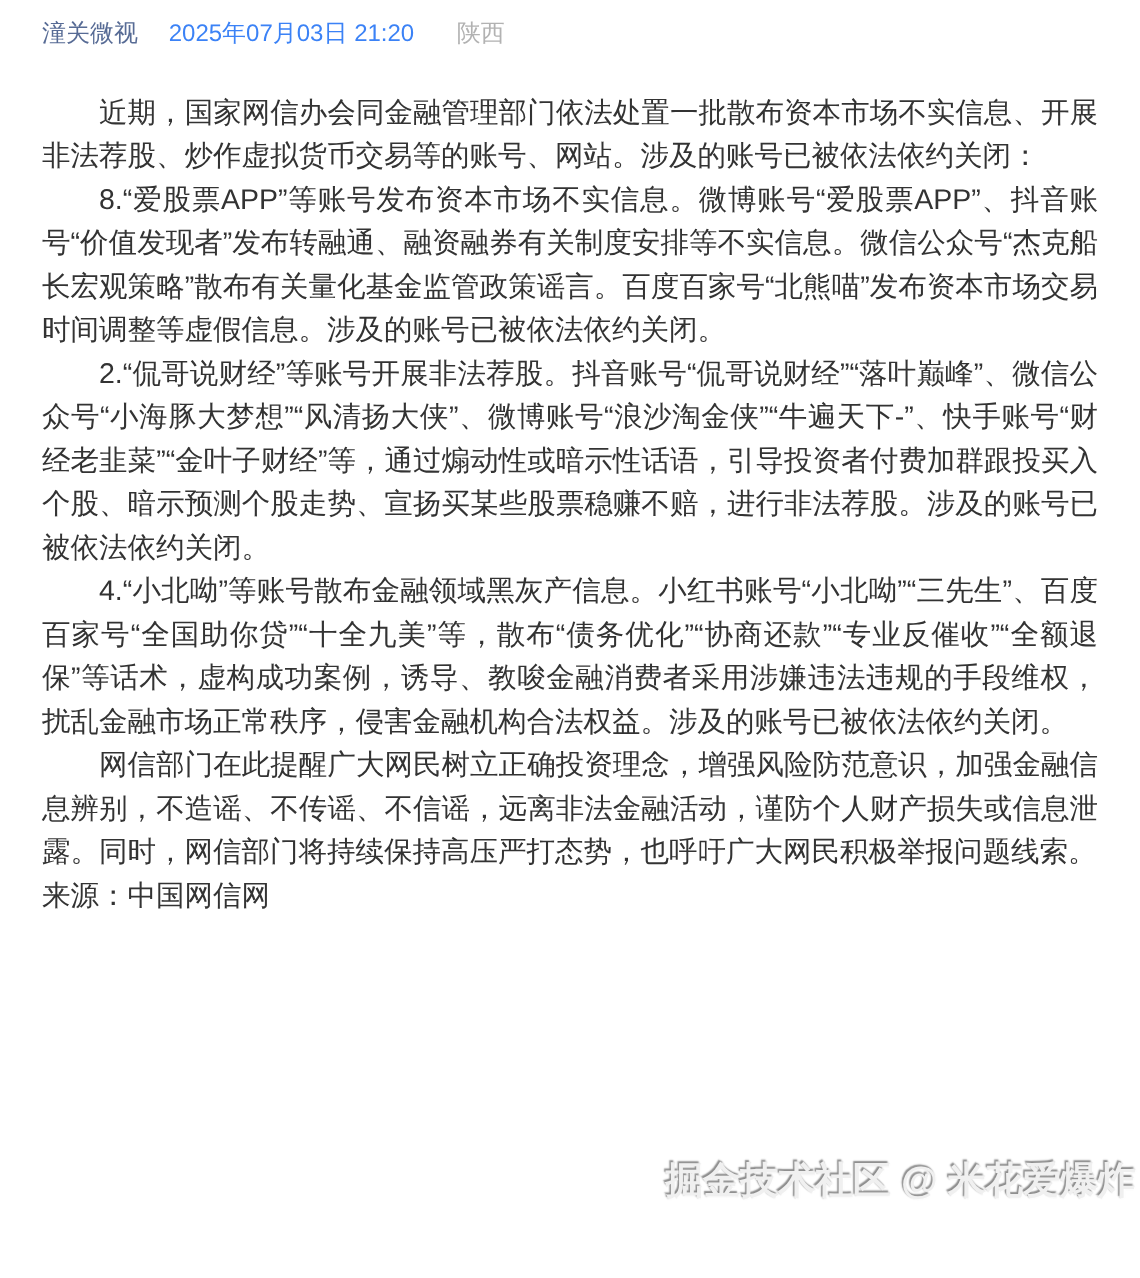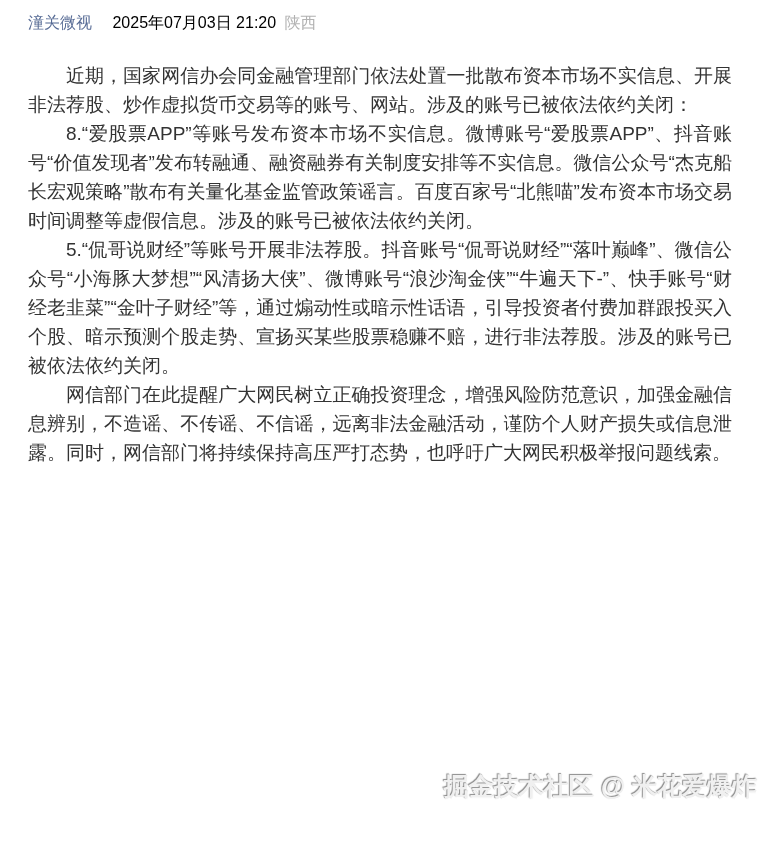--- a/index.html
+++ b/index.html
@@ -32,22 +32,22 @@
     font-size: 16px;
     line-height: 20px;
     white-space: nowrap;
   }
   .meta .author {
     color: #576b95;
     margin-right: 16px;
     cursor: pointer;
   }
   .meta .date {
-    color: #000000;
-    margin-right: 4px;
+    color: #3b82f6;
+    margin-right: 24px;
   }
   .meta .loc {
     color: #b2b2b2;
     text-align: right;
   }
   .content {
     margin-top: 28px;
   }
   .content p {
     margin: 0;
@@ -82,19 +82,21 @@
 
   <div class="meta">
     <span class="author">潼关微视</span>
     <span class="date">2025年07月03日 21:20</span>
     <span class="loc">陕西</span>
   </div>
 
   <div class="content">
     <p>近期，国家网信办会同金融管理部门依法处置一批散布资本市场不实信息、开展非法荐股、炒作虚拟货币交易等的账号、网站。涉及的账号已被依法依约关闭：</p>
     <p>8.“爱股票APP”等账号发布资本市场不实信息。微博账号“爱股票APP”、抖音账号“价值发现者”发布转融通、融资融券有关制度安排等不实信息。微信公众号“杰克船长宏观策略”散布有关量化基金监管政策谣言。百度百家号“北熊喵”发布资本市场交易时间调整等虚假信息。涉及的账号已被依法依约关闭。</p>
-    <p>5.“侃哥说财经”等账号开展非法荐股。抖音账号“侃哥说财经”“落叶巅峰”、微信公众号“小海豚大梦想”“风清扬大侠”、微博账号“浪沙淘金侠”“牛遍天下-”、快手账号“财经老韭菜”“金叶子财经”等，通过煽动性或暗示性话语，引导投资者付费加群跟投买入个股、暗示预测个股走势、宣扬买某些股票稳赚不赔，进行非法荐股。涉及的账号已被依法依约关闭。</p>
+    <p>2.“侃哥说财经”等账号开展非法荐股。抖音账号“侃哥说财经”“落叶巅峰”、微信公众号“小海豚大梦想”“风清扬大侠”、微博账号“浪沙淘金侠”“牛遍天下-”、快手账号“财经老韭菜”“金叶子财经”等，通过煽动性或暗示性话语，引导投资者付费加群跟投买入个股、暗示预测个股走势、宣扬买某些股票稳赚不赔，进行非法荐股。涉及的账号已被依法依约关闭。</p>
+    <p>4.“小北呦”等账号散布金融领域黑灰产信息。小红书账号“小北呦”“三先生”、百度百家号“全国助你贷”“十全九美”等，散布“债务优化”“协商还款”“专业反催收”“全额退保”等话术，虚构成功案例，诱导、教唆金融消费者采用涉嫌违法违规的手段维权，扰乱金融市场正常秩序，侵害金融机构合法权益。涉及的账号已被依法依约关闭。</p>
     <p>网信部门在此提醒广大网民树立正确投资理念，增强风险防范意识，加强金融信息辨别，不造谣、不传谣、不信谣，远离非法金融活动，谨防个人财产损失或信息泄露。同时，网信部门将持续保持高压严打态势，也呼吁广大网民积极举报问题线索。</p>
+    <p class="source">来源：中国网信网</p>
   </div>
 
 </div>
 
 <div class="watermark">掘金技术社区 @ 米花爱爆炸</div>
 
 </body></html>

